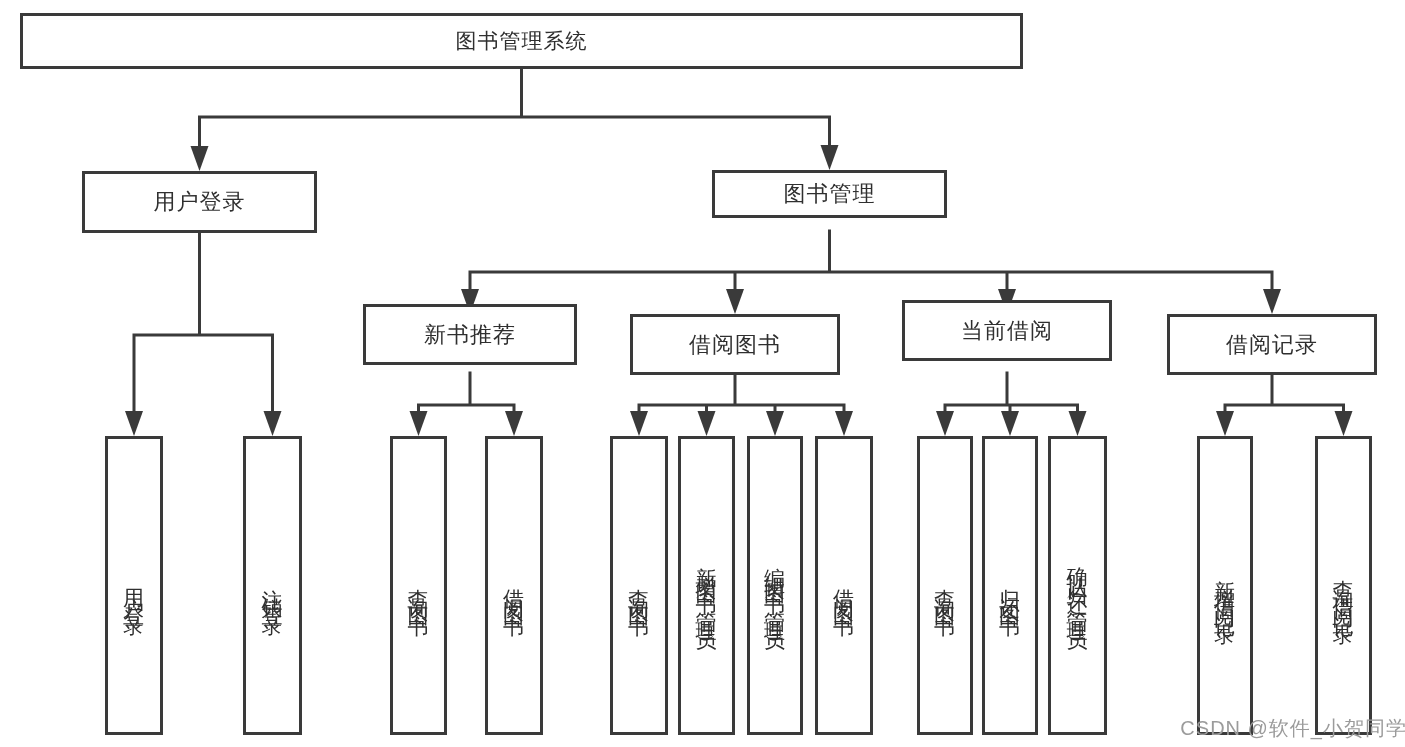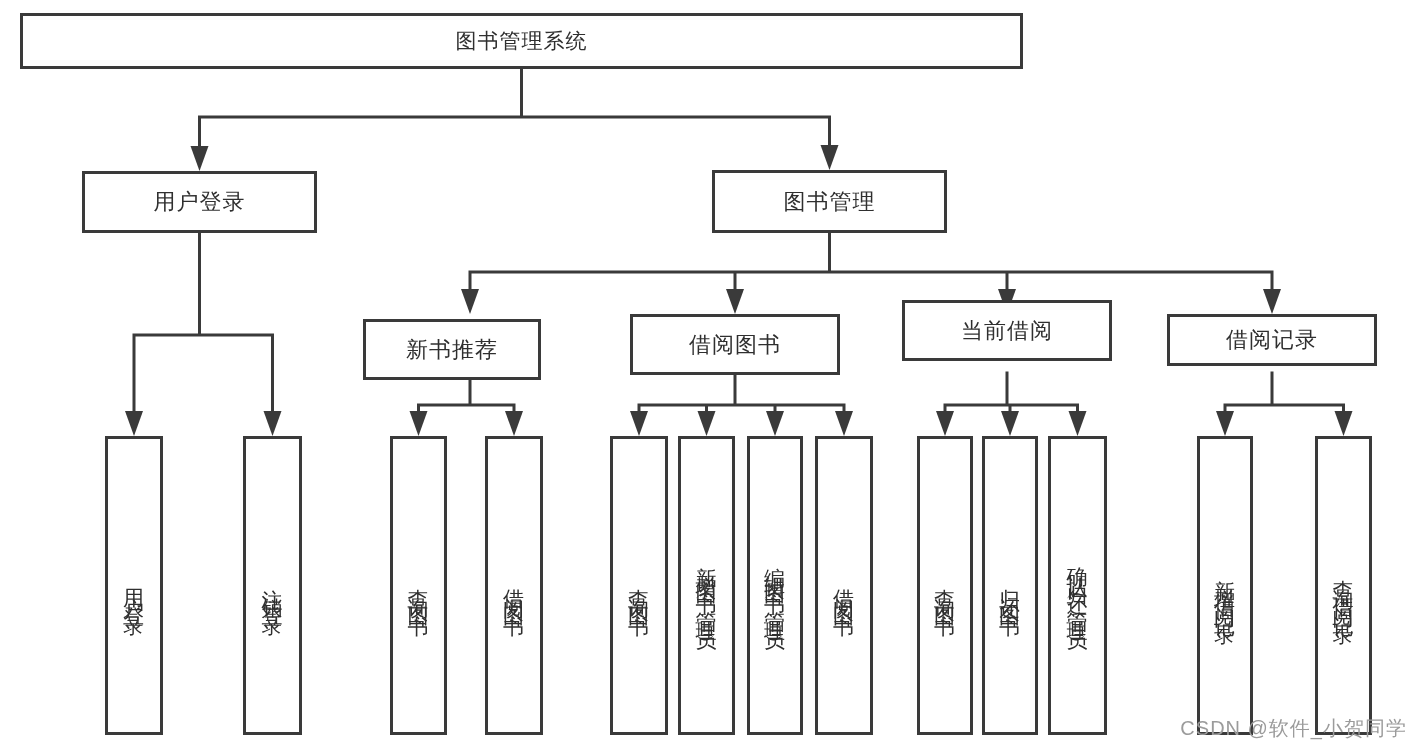--- a/index.html
+++ b/index.html
@@ -71,34 +71,34 @@
     </g>
   </svg>
 
   <div class="node lvl1" style="left:20px;top:13px;width:1003px;height:56px">
     <span class="hlabel">图书管理系统</span>
   </div>
 
   <div class="node" style="left:82px;top:171px;width:235px;height:62px">
     <span class="hlabel">用户登录</span>
   </div>
-  <div class="node" style="left:712px;top:170px;width:235px;height:63px">
+  <div class="node" style="left:712px;top:170px;width:235px;height:48px">
     <span class="hlabel">图书管理</span>
   </div>
 
-  <div class="node" style="left:363px;top:319px;width:178px;height:61px">
+  <div class="node" style="left:363px;top:304px;width:214px;height:61px">
     <span class="hlabel">新书推荐</span>
   </div>
   <div class="node" style="left:630px;top:314px;width:210px;height:61px">
     <span class="hlabel">借阅图书</span>
   </div>
   <div class="node" style="left:902px;top:300px;width:210px;height:61px">
     <span class="hlabel">当前借阅</span>
   </div>
-  <div class="node" style="left:1167px;top:314px;width:210px;height:52px">
+  <div class="node" style="left:1167px;top:314px;width:210px;height:61px">
     <span class="hlabel">借阅记录</span>
   </div>
 
   <div class="node" style="left:105px;top:436px;width:58px;height:299px">
     <span class="vtext">用户登录</span>
   </div>
   <div class="node" style="left:243px;top:436px;width:59px;height:299px">
     <span class="vtext">注销登录</span>
   </div>
 

